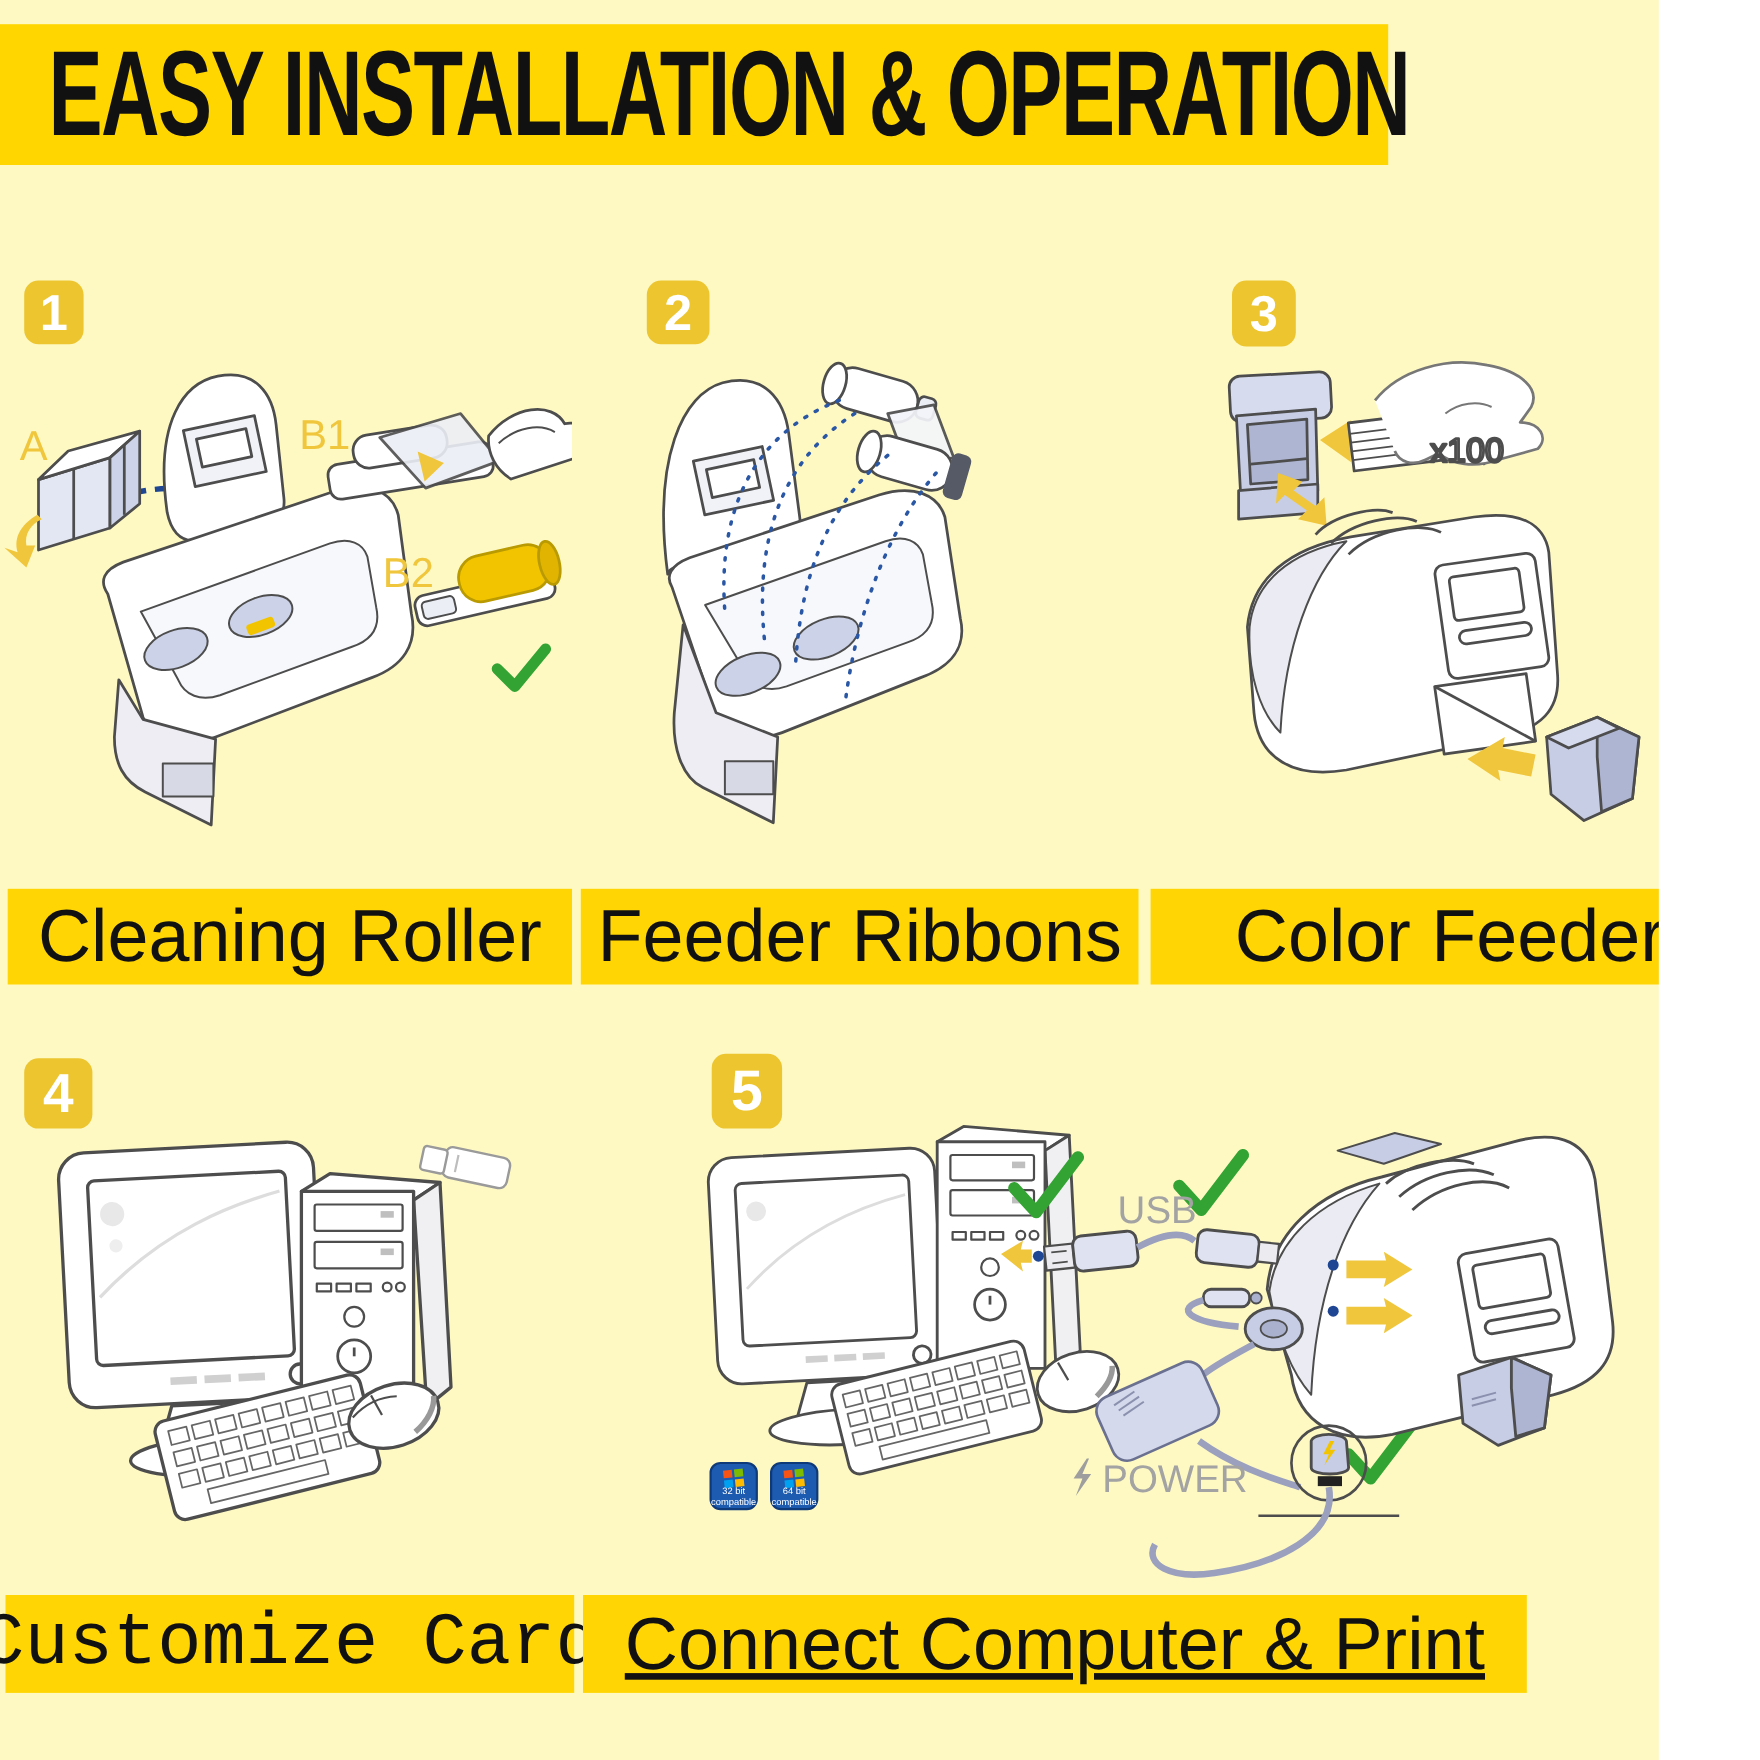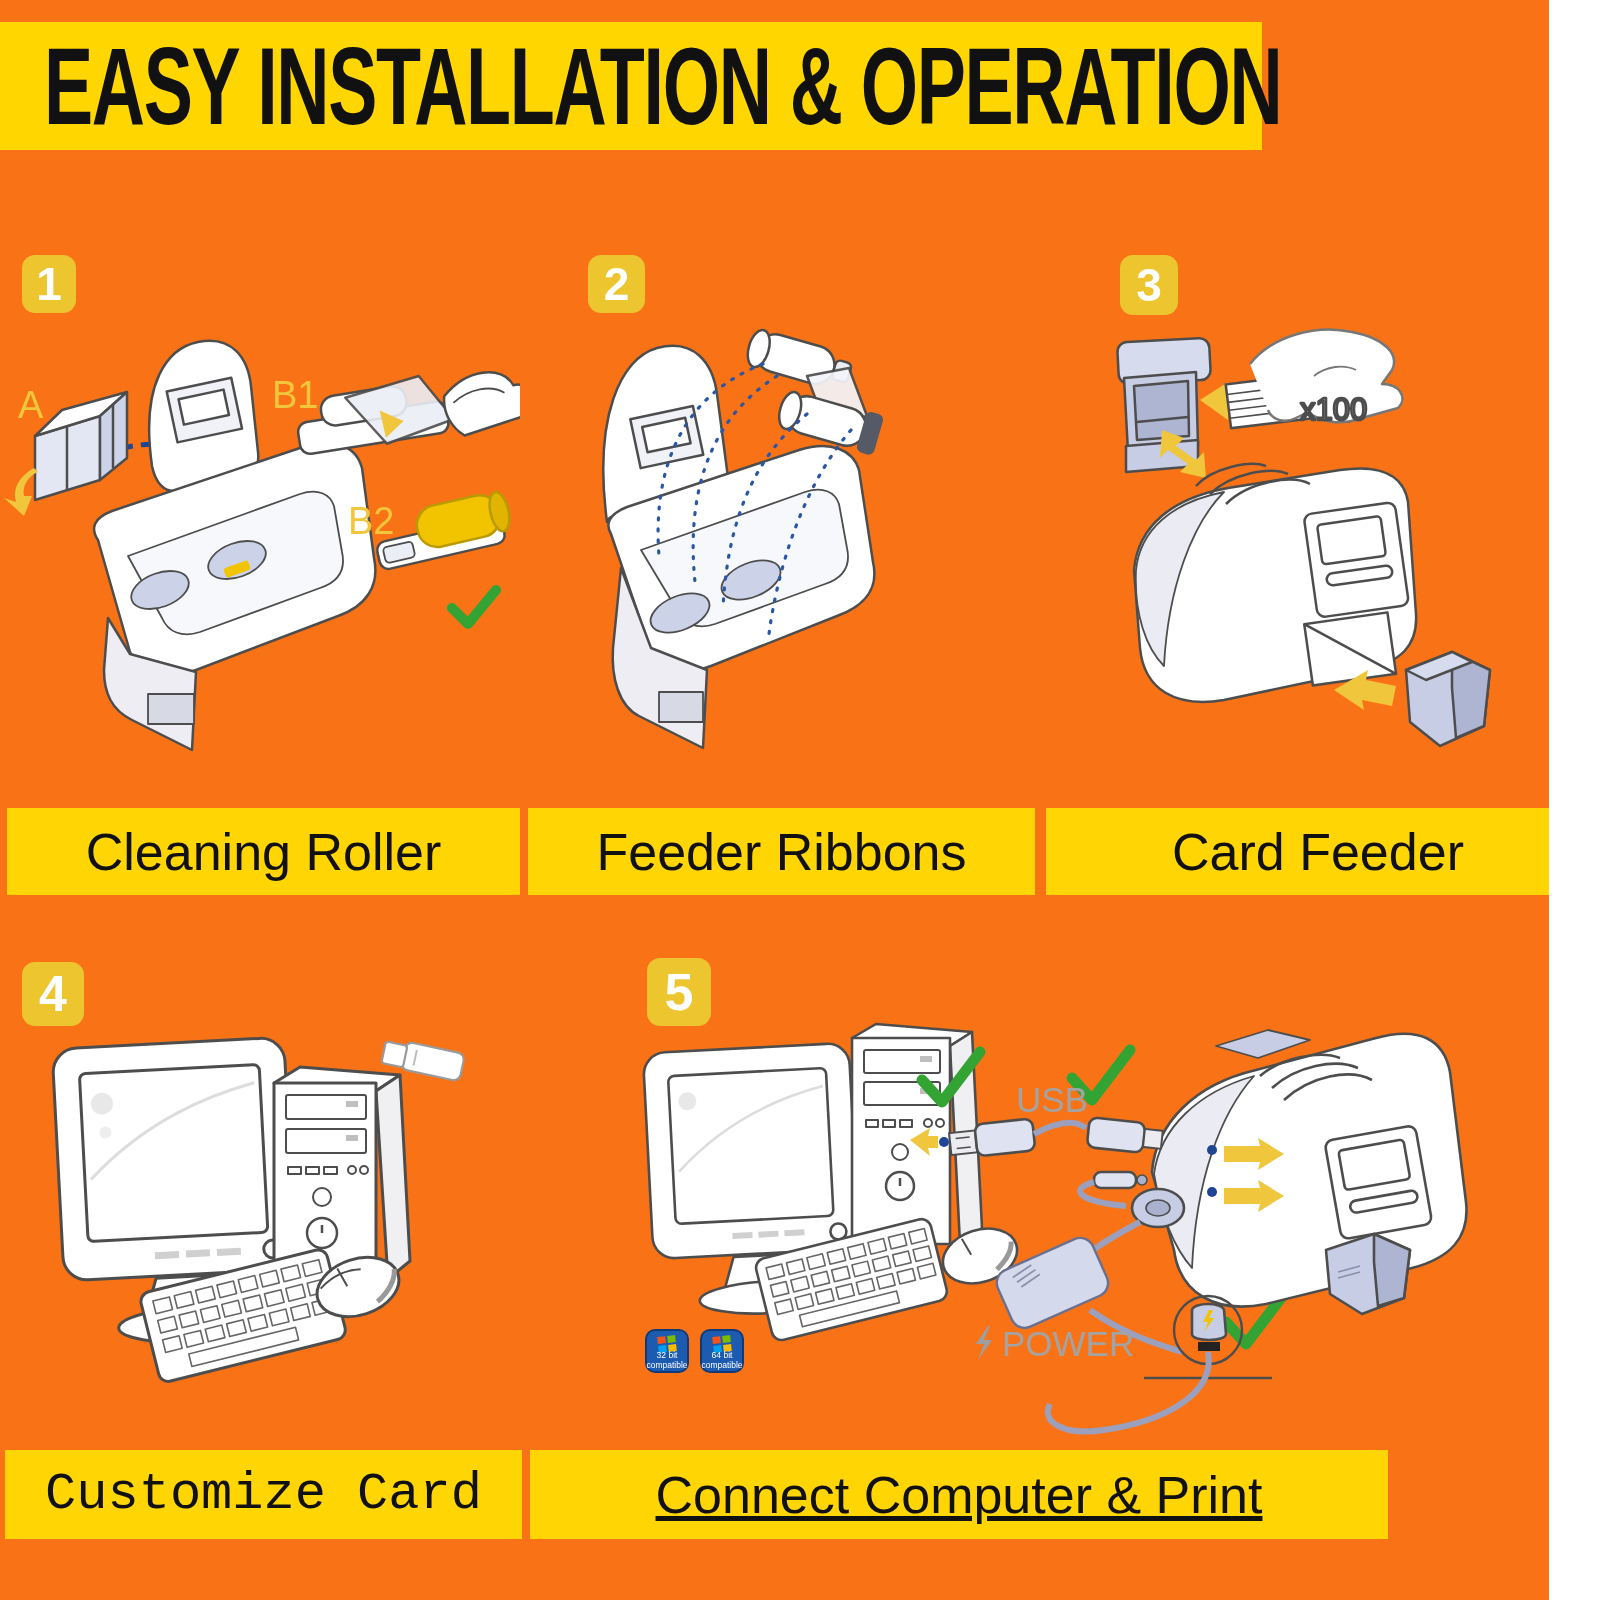--- a/index.html
+++ b/index.html
@@ -8,22 +8,22 @@
     --badge-yellow:#ECC52F;
     --annotation-yellow:#F0C63C;
     --check-green:#33A433;
     --arrow-navy:#1F4693;
     --label-gray:#A3A3A3;
     --lavender:#CCD2E8;
     --text-black:#111111;
   }
   html,body{margin:0;padding:0;background:#ffffff;}
   .canvas{
-    position:relative;width:1508px;height:1600px;background:#f97316;
-    font-family:"Liberation Sans",sans-serif;overflow:hidden;padding-left:41px;
+    position:relative;width:1508px;height:1600px;background:#fef9c3;
+    font-family:"Liberation Sans",sans-serif;overflow:hidden;
   }
   .abs{position:absolute;}
   .header-banner{
     left:0;top:22px;width:1262px;height:128px;background:var(--header-yellow);
     display:flex;align-items:center;
   }
   .header-title{
     font-weight:700;font-size:110px;line-height:110px;color:var(--text-black);
     transform:scaleX(.67);transform-origin:left center;margin-left:44px;
     letter-spacing:-2px;white-space:nowrap;
@@ -34,21 +34,21 @@
     border-radius:13px;font-size:46px;
   }
   .badge-1{left:22px;top:255px;width:54px;height:58px;}
   .badge-2{left:588px;top:255px;width:57px;height:58px;}
   .badge-3{left:1120px;top:255px;width:58px;height:60px;}
   .badge-4{left:22px;top:962px;width:62px;height:64px;font-size:50px;}
   .badge-5{left:647px;top:958px;width:64px;height:68px;font-size:52px;}
   .caption-bar{
     background:var(--caption-yellow);color:var(--text-black);
     display:flex;align-items:center;justify-content:center;
-    font-size:52px;font-weight:400;white-space:nowrap;
+    font-size:67px;font-weight:400;white-space:nowrap;
   }
   .cap-1{left:7px;top:808px;width:513px;height:87px;}
   .cap-2{left:528px;top:808px;width:507px;height:87px;}
   .cap-3{left:1046px;top:808px;width:544px;height:87px;}
   .cap-4{left:5px;top:1450px;width:517px;height:89px;font-family:Liberation Mono, monospace;}
   .cap-5{left:530px;top:1450px;width:858px;height:89px;text-decoration:underline;}
   svg{display:block;}
   svg text{font-family:"Liberation Sans",sans-serif;}
   .ann{fill:var(--annotation-yellow);font-size:38px;font-weight:400;}
   .gray-label{fill:var(--label-gray);}
@@ -479,17 +479,17 @@
     <text x="396" y="102" class="gray-label" font-size="35">USB</text>
     <text x="382" y="346" class="gray-label" font-size="35">POWER</text>
     <text x="47" y="348" fill="#ffffff" font-size="8.5" text-anchor="middle">32 bit</text>
     <text x="47" y="358" fill="#ffffff" font-size="8.5" text-anchor="middle">compatible</text>
     <text x="102" y="348" fill="#ffffff" font-size="8.5" text-anchor="middle">64 bit</text>
     <text x="102" y="358" fill="#ffffff" font-size="8.5" text-anchor="middle">compatible</text>
   </svg>
 
   <div class="abs caption-bar cap-1">Cleaning Roller</div>
   <div class="abs caption-bar cap-2">Feeder Ribbons</div>
-  <div class="abs caption-bar cap-3">Card Feeder</div>
+  <div class="abs caption-bar cap-3">Color Feeder</div>
   <div class="abs caption-bar cap-4">Customize Card</div>
   <div class="abs caption-bar cap-5">Connect Computer &amp; Print</div>
 
 </div>
 
 </body></html>

